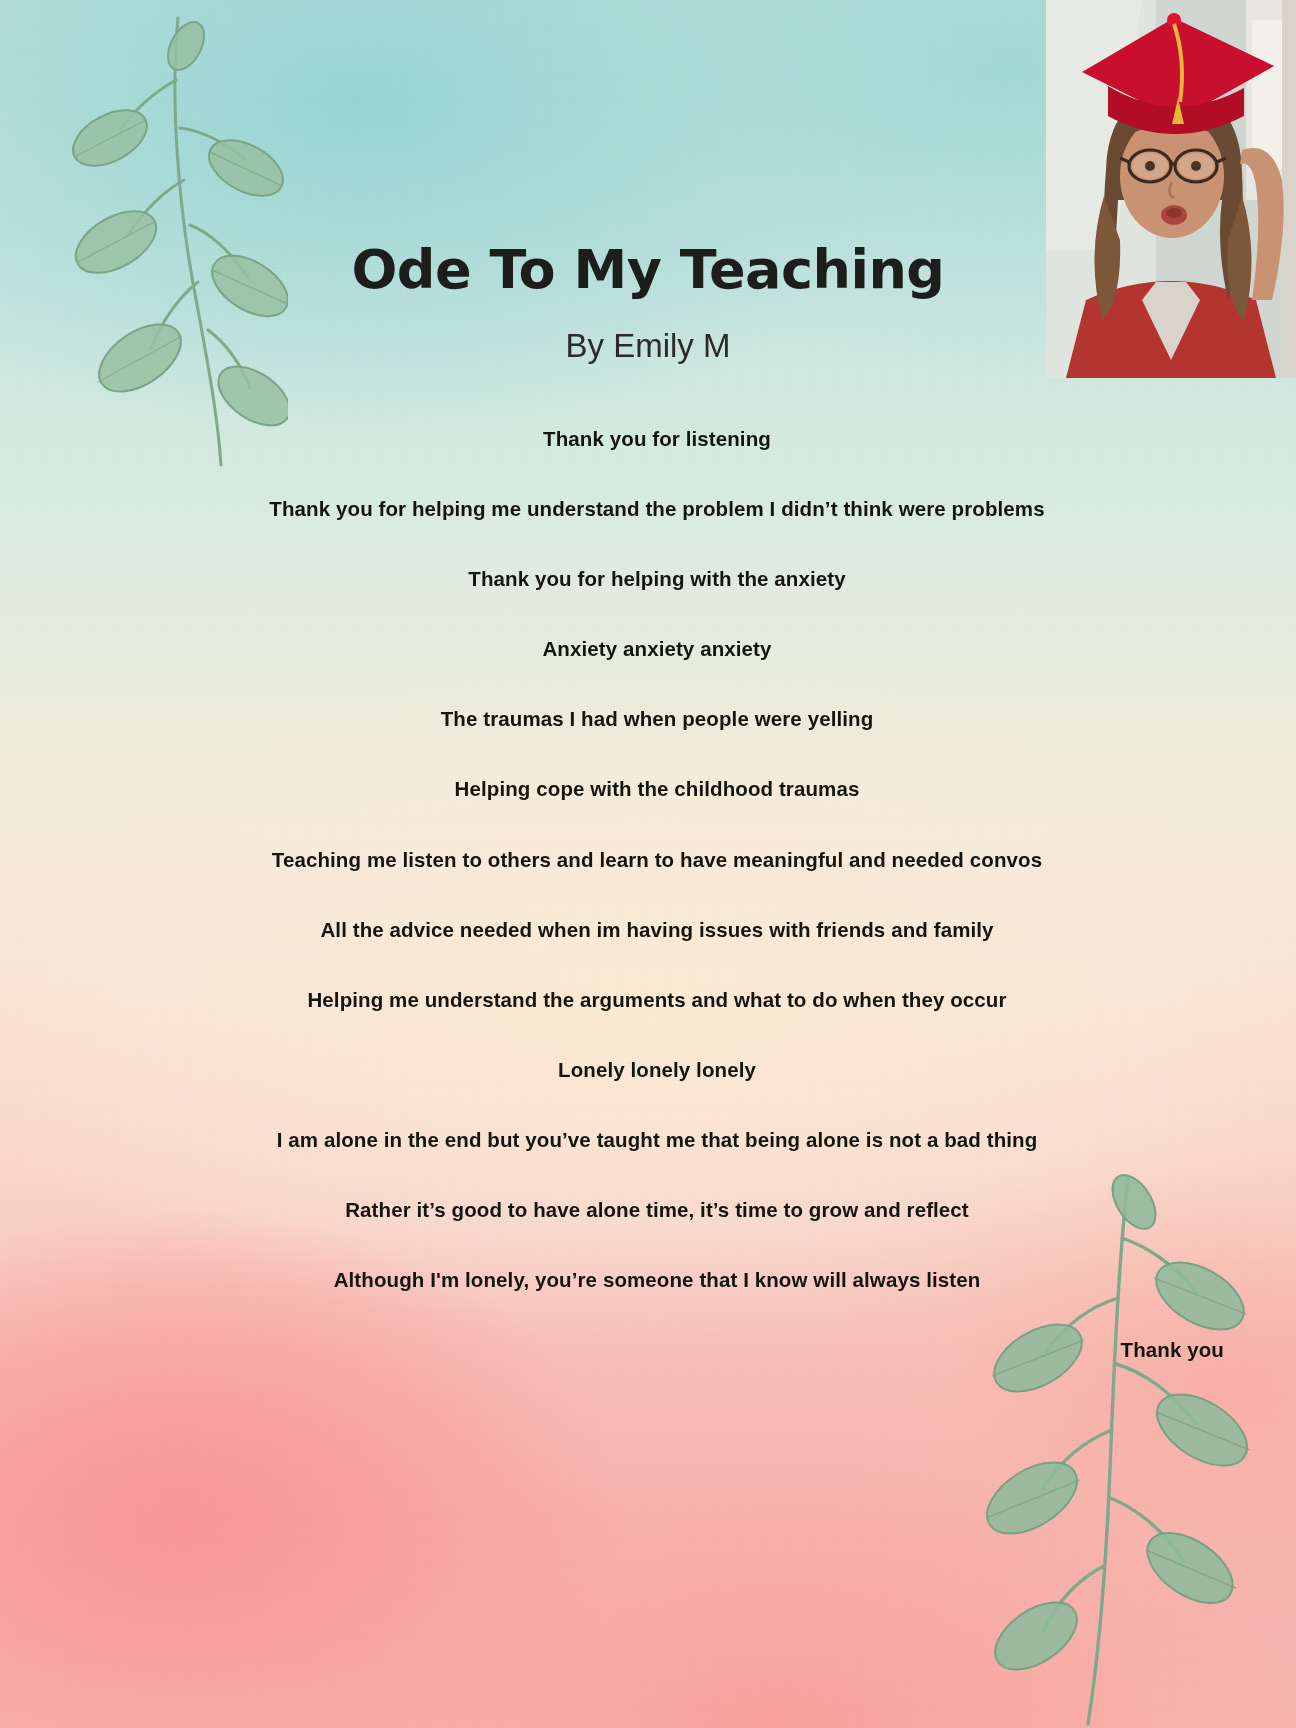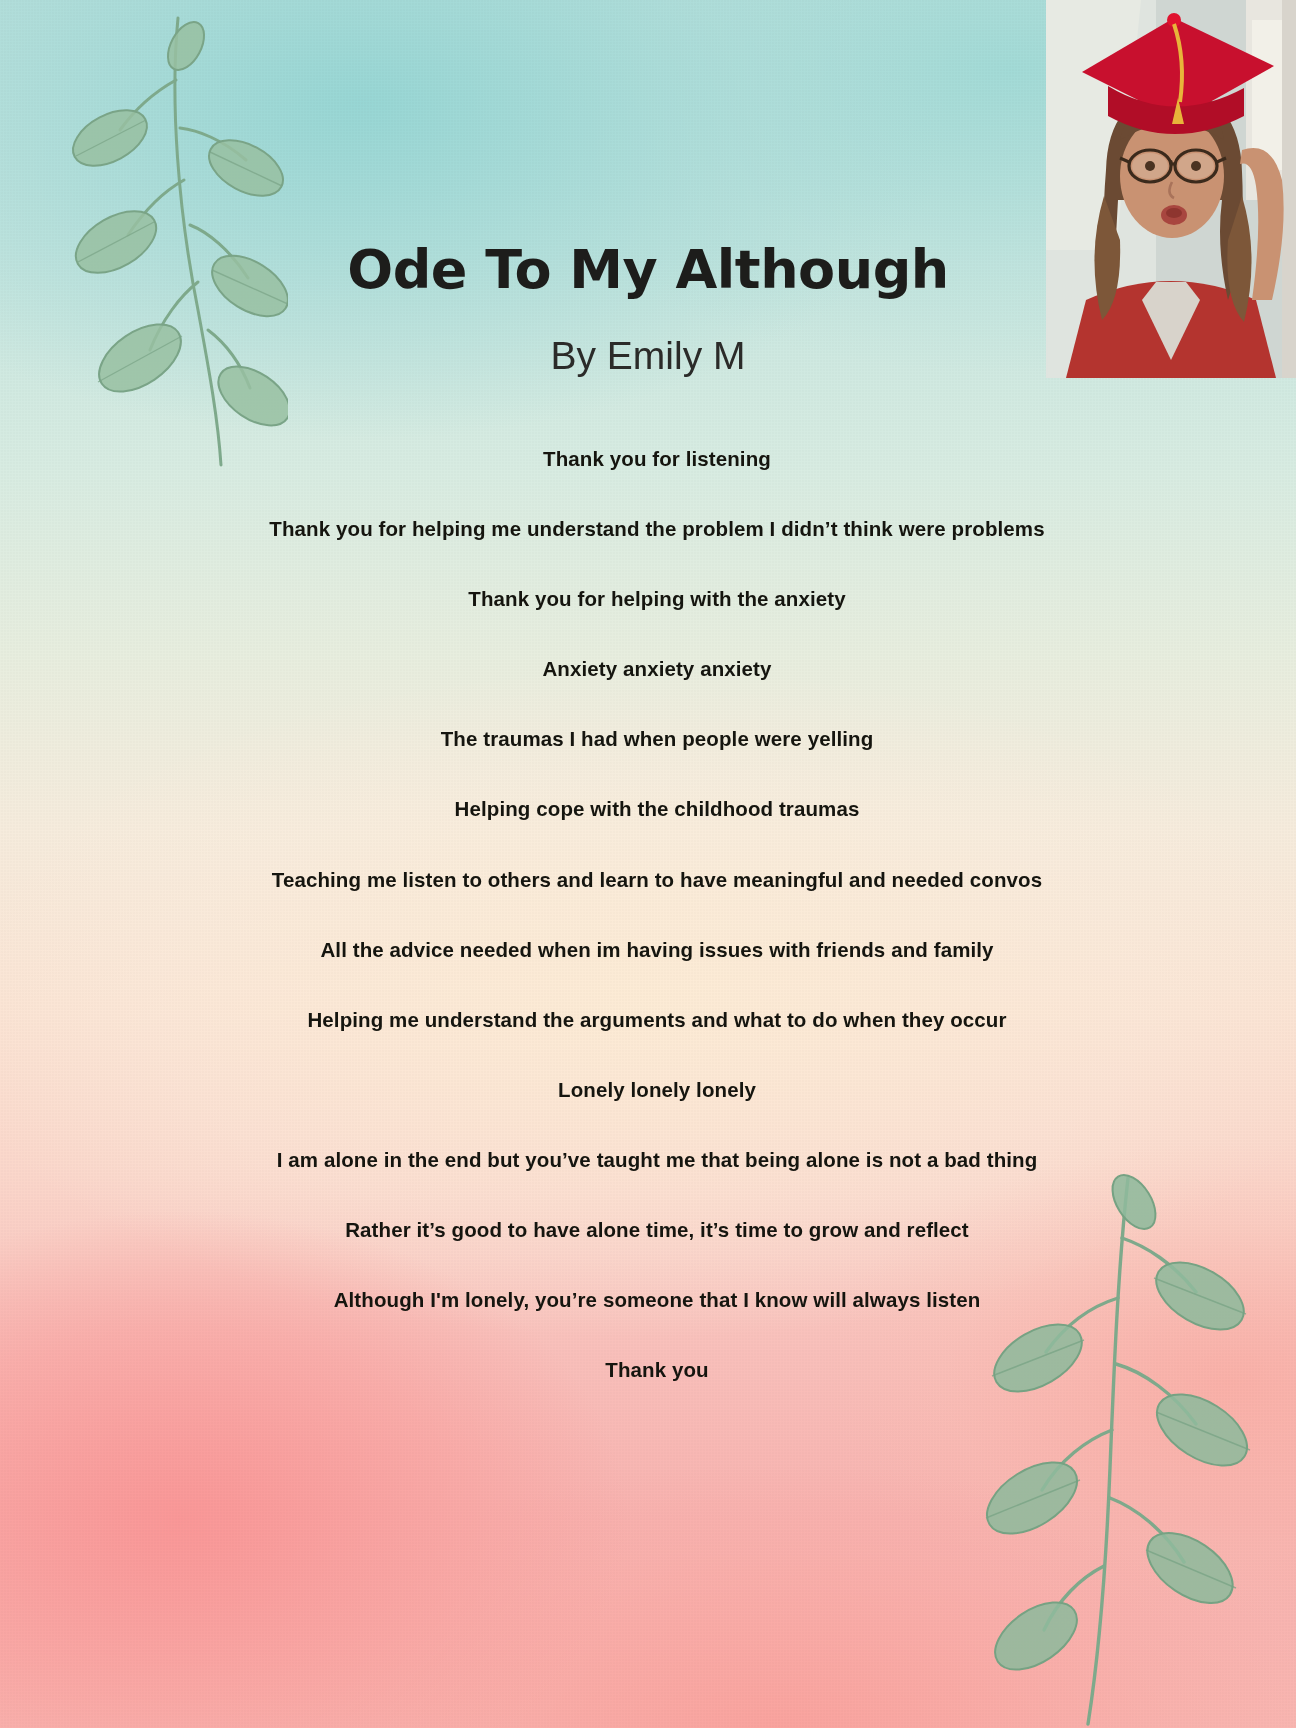--- a/index.html
+++ b/index.html
@@ -90,43 +90,43 @@
     margin: 0;
     padding-top: 238px;
     font-size: 54px;
     font-weight: 800;
     letter-spacing: -0.5px;
     color: #1d1d1b;
     font-family: "DejaVu Sans", sans-serif;
   }
 
   .byline {
-    margin: 7px;
+    margin: 0;
     padding-top: 26px;
-    font-size: 39px;
+    font-size: 33px;
     font-weight: 400;
     color: #2b2b29;
     font-family: "Liberation Sans", sans-serif;
   }
 
   .poem {
     margin: 0;
     padding: 62px 72px 0 90px;
     list-style: none;
   }
   .poem li {
     font-size: 20.5px;
     font-weight: 700;
     color: #15150f;
     line-height: 1.2;
     margin: 0 0 45.5px 0;
     font-family: "Liberation Sans", sans-serif;
     letter-spacing: 0.1px;
   }
-  .poem li:last-child { margin-bottom: 0; }
+  .poem li:last-child { margin-bottom: 0; text-align: right; }
 </style>
 </head>
 <body>
 
 <div class="page">
 
   <div class="texture"></div>
 
   <div class="leaf-top">
     <svg viewBox="0 0 230 470" width="230" height="470" xmlns="http://www.w3.org/2000/svg">
@@ -237,21 +237,21 @@
         <path d="M36 72 L128 18 L228 66 L132 120 Z" fill="#c8102e"></path>
         <path d="M62 86 Q128 126 198 88 L198 116 Q128 152 62 116 Z" fill="#b10d27"></path>
         <circle cx="128" cy="20" r="7" fill="#e0132f"></circle>
         <path d="M128 24 q12 36 6 78" fill="none" stroke="#e8b53a" stroke-width="4"></path>
         <path d="M132 98 l-6 26 l12 0 z" fill="#e8b53a"></path>
       </g>
     </svg>
   </div>
 
   <div class="content">
-    <h1 class="title">Ode To My Although</h1>
+    <h1 class="title">Ode To My Teaching</h1>
     <p class="byline">By Emily M</p>
     <ul class="poem">
       <li>Thank you for listening</li>
       <li>Thank you for helping me understand the problem I didn’t think were problems</li>
       <li>Thank you for helping with the anxiety</li>
       <li>Anxiety anxiety anxiety</li>
       <li>The traumas I had when people were yelling</li>
       <li>Helping cope with the childhood traumas</li>
       <li>Teaching me listen to others and learn to have meaningful and needed convos</li>
       <li>All the advice needed when im having issues with friends and family</li>

